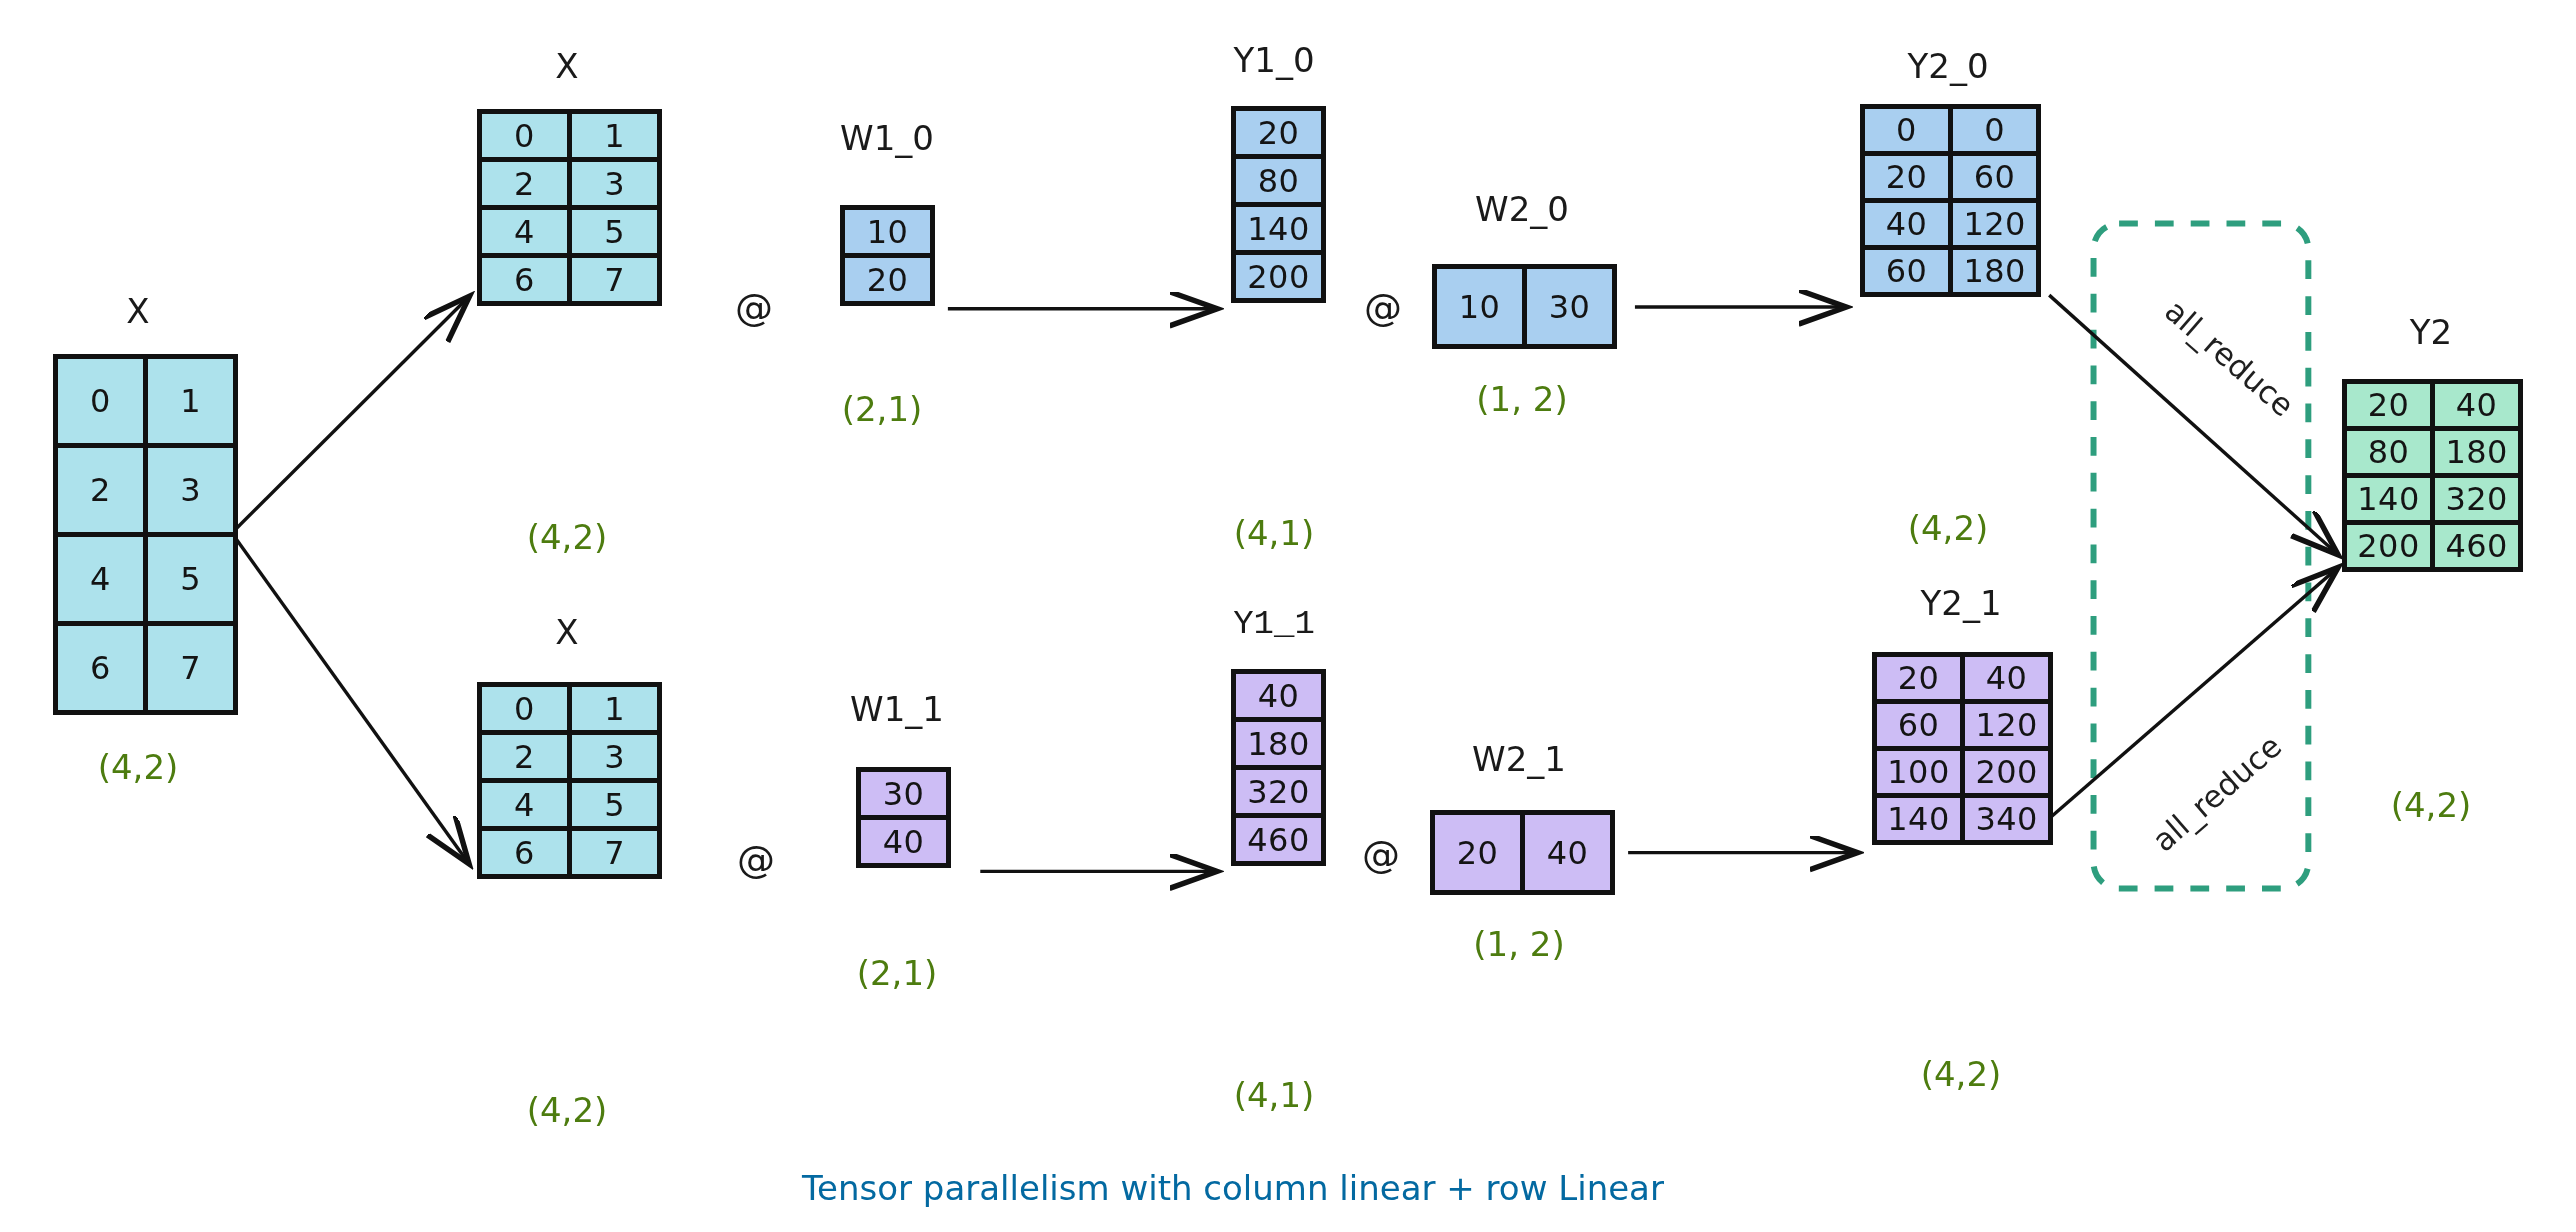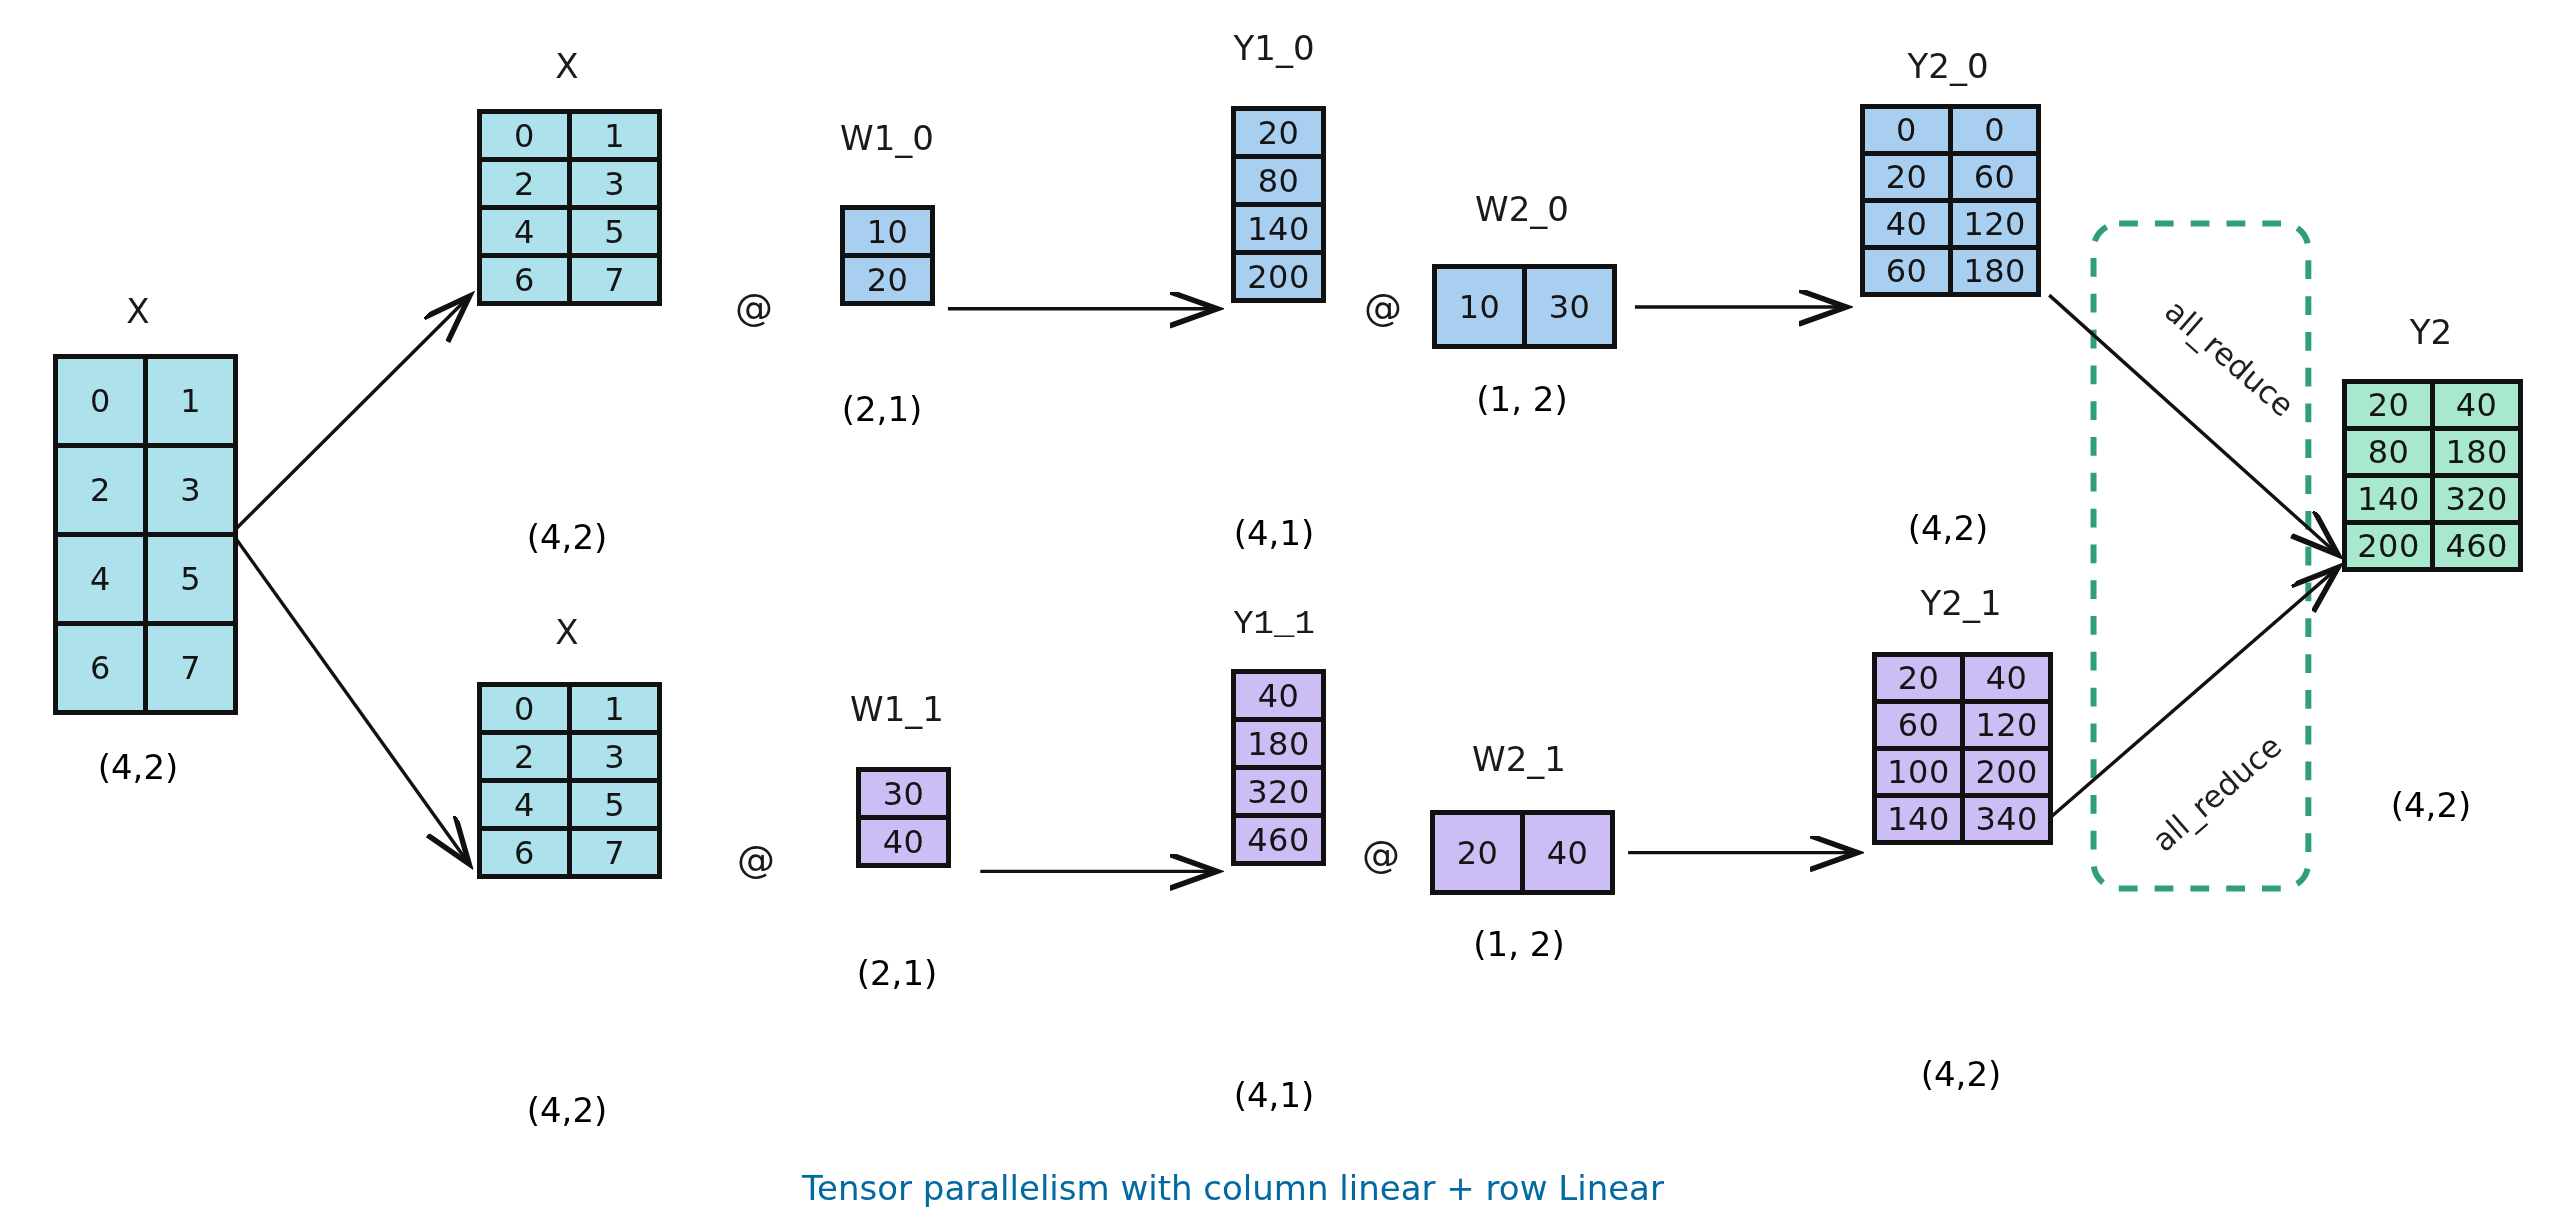--- a/index.html
+++ b/index.html
@@ -43,21 +43,21 @@
     position:absolute;
     font-size:34px;
     color:#1a1a1a;
     white-space:nowrap;
     line-height:1;
   }
   .lbl.center{transform:translateX(-50%);}
   .shape{
     position:absolute;
     font-size:34px;
-    color:#000000;
+    color:#4d7c0f;
     white-space:nowrap;
     line-height:1;
     transform:translateX(-50%);
   }
   .op{
     position:absolute;
     font-size:38px;
     color:#1a1a1a;
     line-height:1;
   }
@@ -143,21 +143,21 @@
 
   <div class="op" style="left:735px; top:288px;">@</div>
 
   <div class="lbl center" style="left:887px; top:121px;">W1_0</div>
   <div class="matrix m-blue" style="left:840px; top:205px; grid-template-columns:repeat(1,85px); grid-auto-rows:43px;">
       <div class="cell">10</div>
       <div class="cell">20</div>
     </div>
   <div class="shape" style="left:882px; top:392px;">(2,1)</div>
 
-  <div class="lbl center" style="left:1274px; top:31px;">Y1_0</div>
+  <div class="lbl center" style="left:1274px; top:43px;">Y1_0</div>
   <div class="matrix m-blue" style="left:1231px; top:106px; grid-template-columns:repeat(1,85px); grid-auto-rows:43px;">
       <div class="cell">20</div>
       <div class="cell">80</div>
       <div class="cell">140</div>
       <div class="cell">200</div>
     </div>
   <div class="shape" style="left:1274px; top:516px;">(4,1)</div>
 
   <div class="op" style="left:1364px; top:288px;">@</div>
 

